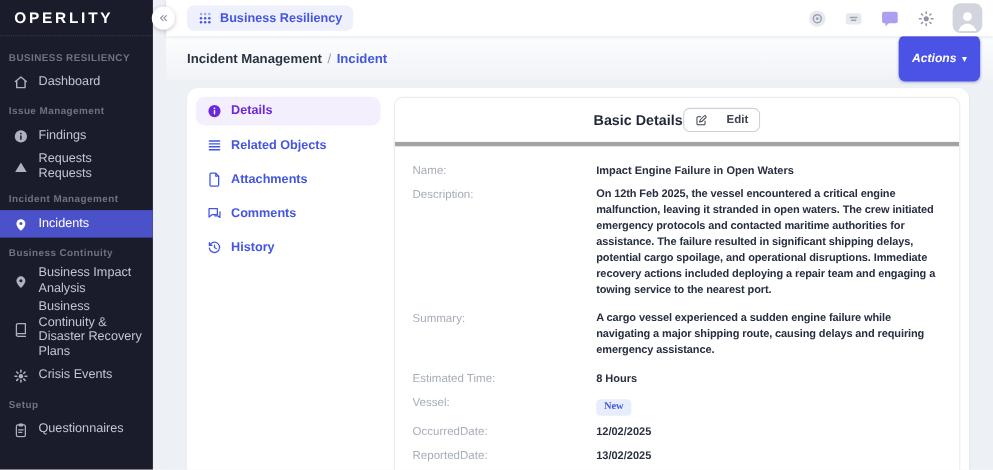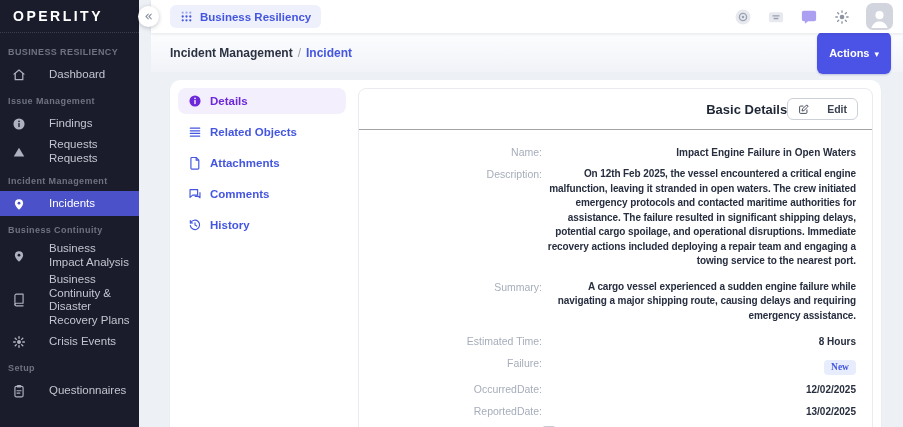--- a/index.html
+++ b/index.html
@@ -19,21 +19,21 @@
   }
   .logo-row { height:33px; display:flex; align-items:center; padding-left:13px;
     border-bottom:1px dotted #3c3e4f; }
   .logo { color:#ffffff; font-size:14px; font-weight:bold; letter-spacing:2.5px; }
   .side-nav { padding-top:5px; }
   .side-label {
     font-size:9px; font-weight:bold; color:#6f7280; letter-spacing:.4px;
     padding:9px 8px 5px 8px; white-space:nowrap; overflow:hidden;
   }
   .side-item {
-    display:flex; align-items:center; gap:23px; min-height:25px;
+    display:flex; align-items:center; gap:9px; min-height:25px;
     padding:2px 6px 2px 12px; font-size:11.5px; color:#c2c5d1; cursor:pointer;
     --icc:#1b1c2b;
   }
   .side-item .ic { width:14px; height:14px; color:#aeb1bf; }
   .side-item.active { background:#4a51c9; color:#ffffff; --icc:#4a51c9; }
   .side-item.active .ic { color:#ffffff; }
   .side-item-label { line-height:13.5px; }
 
   
   .collapse-btn {
@@ -72,20 +72,21 @@
   }
   .crumb { font-size:12px; display:flex; align-items:center; gap:5px; }
   .crumb-parent { color:#2b3242; font-weight:bold; }
   .crumb-sep { color:#9aa0ac; }
   .crumb-current { color:#4456e0; font-weight:bold; cursor:pointer; }
   .actions-btn {
     margin-left:auto; background:#4b53e6; color:#fff; font-size:11px; font-weight:bold;
     border:none; border-radius:6px; height:42px; padding:0 12px; cursor:pointer;
     display:flex; align-items:center; gap:5px; box-shadow:0 1px 2px rgba(40,50,160,.25);
     font-family:inherit;
+    font-style:italic;
   }
   .actions-btn .caret::after { content:"▾"; font-size:9px; }
 
   .main-panel {
     margin:8px 22px 0 19px; background:#ffffff; border-radius:10px;
     box-shadow:0 1px 2px rgba(20,24,40,.05); padding:8px; display:flex;
     height:400px;
   }
 
   
@@ -97,33 +98,33 @@
   }
   .tab .ic { width:14px; height:14px; }
   .tab.active { background:#f3effd; color:#6d28d9; }
 
   
   .details-card {
     flex:1; margin-left:8px; border:1px solid #e9ebf1; border-radius:8px;
     background:#fff; overflow:hidden; display:flex; flex-direction:column;
   }
   .card-head {
-    display:flex; align-items:center; justify-content:flex-end;
-    padding:9px 14px; border-bottom:1px solid #a3a3a3;
+    display:flex; align-items:center; justify-content:center;
+    padding:9px 14px; border-bottom:4px solid #a3a3a3;
   }
   .card-title { font-size:13px; font-weight:bold; color:#1f2736; }
   .edit-btn {
     display:flex; align-items:center; gap:18px; border:1px solid #ccd1d9; background:#fff;
     border-radius:6px; padding:4px 10px; font-size:10.5px; font-weight:bold; color:#3a4150;
     cursor:pointer; font-family:inherit;
   }
   .edit-btn .ic { width:11px; height:11px; color:#3a4150; }
 
   .card-body { padding:15px 16px 10px 16px; }
-  .field-row { display:grid; grid-template-columns:167px 1fr; align-items:start; margin-bottom:7px;text-align:right; }
+  .field-row { display:grid; grid-template-columns:167px 1fr; align-items:start; margin-bottom:7px; }
   .field-row.para { margin-bottom:11px; }
   .f-label { font-size:10.5px; color:#a6adba; line-height:15px; }
   .f-val { font-size:10px; font-weight:bold; color:#272e3f; line-height:15px; }
   .f-val.para-text { max-width:336px; line-height:14.5px; letter-spacing:-.1px; }
   .badge {
     display:inline-block; background:#e7edfc; color:#4456e0; font-size:9.5px; font-weight:bold;
     border-radius:4px; padding:2.5px 7px; line-height:10px;font-family:Liberation Serif, serif;
   }
   .chk-wrap { display:flex; align-items:center; gap:7px; }
   .checkbox {
@@ -388,21 +389,21 @@
           </div>
           <div class="field-row para">
             <div class="f-label">Summary:</div>
             <div class="f-val para-text">A cargo vessel experienced a sudden engine failure while navigating a major shipping route, causing delays and requiring emergency assistance.</div>
           </div>
           <div class="field-row">
             <div class="f-label">Estimated Time:</div>
             <div class="f-val">8 Hours</div>
           </div>
           <div class="field-row">
-            <div class="f-label">Failure:</div>
+            <div class="f-label">Vessel:</div>
             <div><span class="badge">New</span></div>
           </div>
           <div class="field-row">
             <div class="f-label">OccurredDate:</div>
             <div class="f-val">12/02/2025</div>
           </div>
           <div class="field-row">
             <div class="f-label">ReportedDate:</div>
             <div class="f-val">13/02/2025</div>
           </div>

